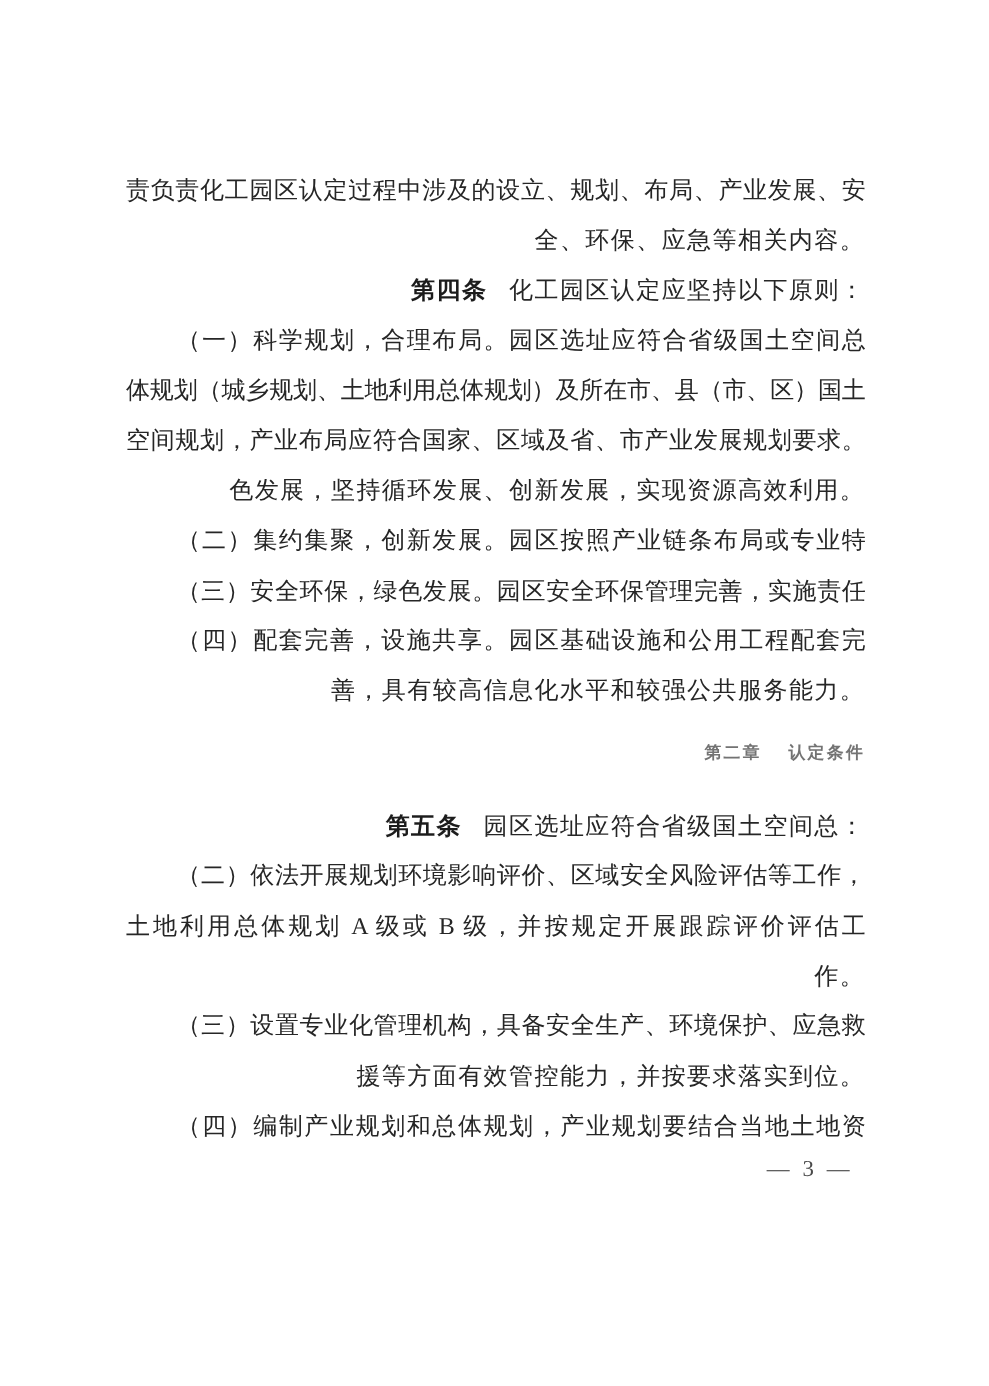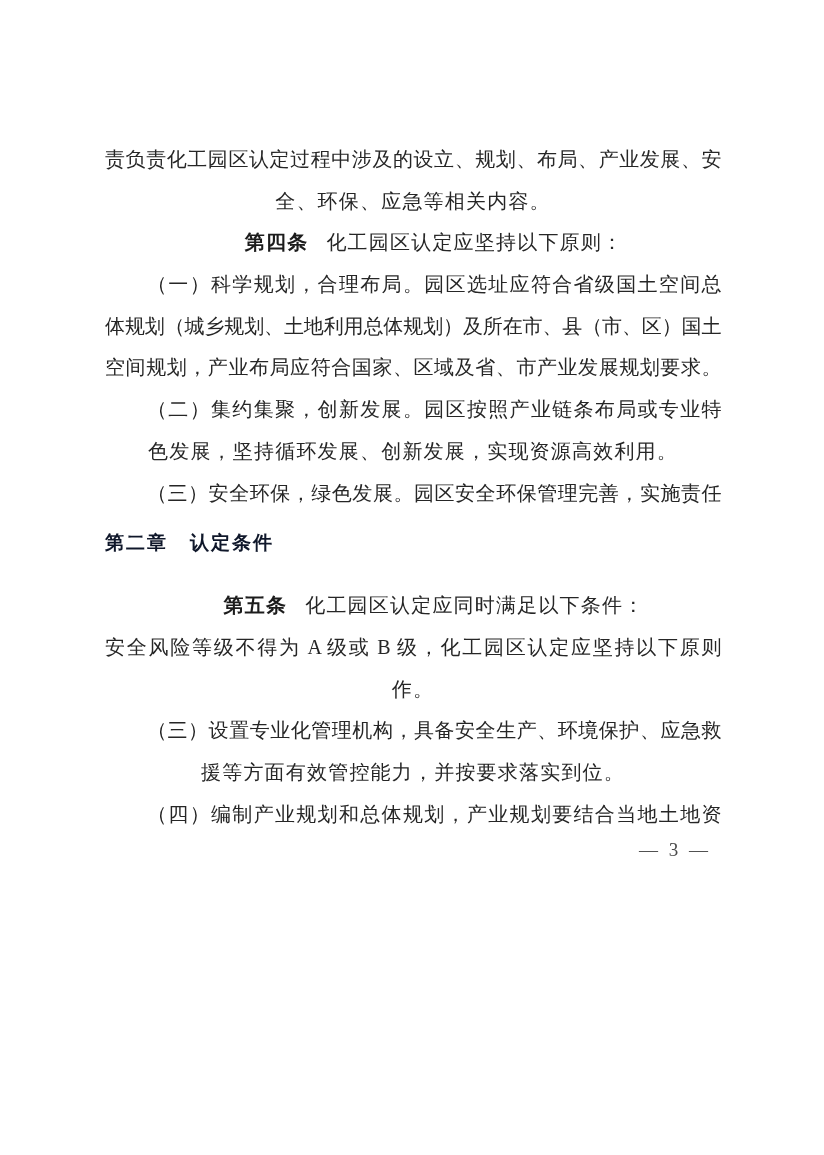--- a/index.html
+++ b/index.html
@@ -21,21 +21,21 @@
     left: 105px;
     top: 139px;
     width: 616px;
   }
   .line {
     font-size: 20px;
     line-height: 41.7px;
     height: 41.7px;
     letter-spacing: 1.2px;
     white-space: nowrap;
-    text-align: center;
+    text-align: right;
   }
   .line.full {
     white-space: normal;
     letter-spacing: -0.5px;
     text-align: justify;
     text-align-last: justify;
     text-justify: inter-character;
     overflow: hidden;
   }
   .line.indent {
@@ -44,23 +44,23 @@
   .article-label {
     font-family: Liberation Mono, monospace;
     font-weight: 700;
     letter-spacing: 1.2px;
     margin-right: 18px;
     color: #1c1c1c;
   }
   .chapter {
     font-family: "Liberation Sans", "DejaVu Sans", sans-serif;
     font-weight: 700;
-    font-size: 19px;
-    color: #0f172a;
-    text-align: left;
+    font-size: 14px;
+    color: #737373;
+    text-align: right;
     line-height: 42px;
     height: 42px;
     margin-top: 8px;
     margin-bottom: 21px;
     letter-spacing: 2px;
   }
   .chapter-gap {
     display: inline-block;
     width: 22px;
   }
@@ -83,36 +83,39 @@
     <div class="line">全、环保、应急等相关内容。</div>
 
     <div class="line indent">
       <span class="article-label">第四条</span><span>化工园区认定应坚持以下原则：</span>
     </div>
 
     <div class="line indent full">（一）科学规划，合理布局。园区选址应符合省级国土空间总</div>
     <div class="line full">体规划（城乡规划、土地利用总体规划）及所在市、县（市、区）国土</div>
     <div class="line full">空间规划，产业布局应符合国家、区域及省、市产业发展规划要求。</div>
 
+    <div class="line">色发展，坚持循环发展、创新发展，实现资源高效利用。</div>
     <div class="line indent full">（二）集约集聚，创新发展。园区按照产业链条布局或专业特</div>
-    <div class="line">色发展，坚持循环发展、创新发展，实现资源高效利用。</div>
 
     <div class="line indent full">（三）安全环保，绿色发展。园区安全环保管理完善，实施责任</div>
 
+    <div class="line indent full">（四）配套完善，设施共享。园区基础设施和公用工程配套完</div>
+    <div class="line">善，具有较高信息化水平和较强公共服务能力。</div>
 
     <div class="chapter">
       <span>第二章</span><span class="chapter-gap"></span><span>认定条件</span>
     </div>
 
     <div class="line indent">
-      <span class="article-label">第五条</span><span>化工园区认定应同时满足以下条件：</span>
+      <span class="article-label">第五条</span><span>园区选址应符合省级国土空间总：</span>
     </div>
 
 
-    <div class="line full">安全风险等级不得为 A 级或 B 级，化工园区认定应坚持以下原则</div>
+    <div class="line indent full">（二）依法开展规划环境影响评价、区域安全风险评估等工作，</div>
+    <div class="line full">土地利用总体规划 A 级或 B 级，并按规定开展跟踪评价评估工</div>
     <div class="line">作。</div>
 
     <div class="line indent full">（三）设置专业化管理机构，具备安全生产、环境保护、应急救</div>
     <div class="line">援等方面有效管控能力，并按要求落实到位。</div>
 
     <div class="line indent full">（四）编制产业规划和总体规划，产业规划要结合当地土地资</div>
 
     <div class="pagenum">— 3 —</div>
 
   </div>

